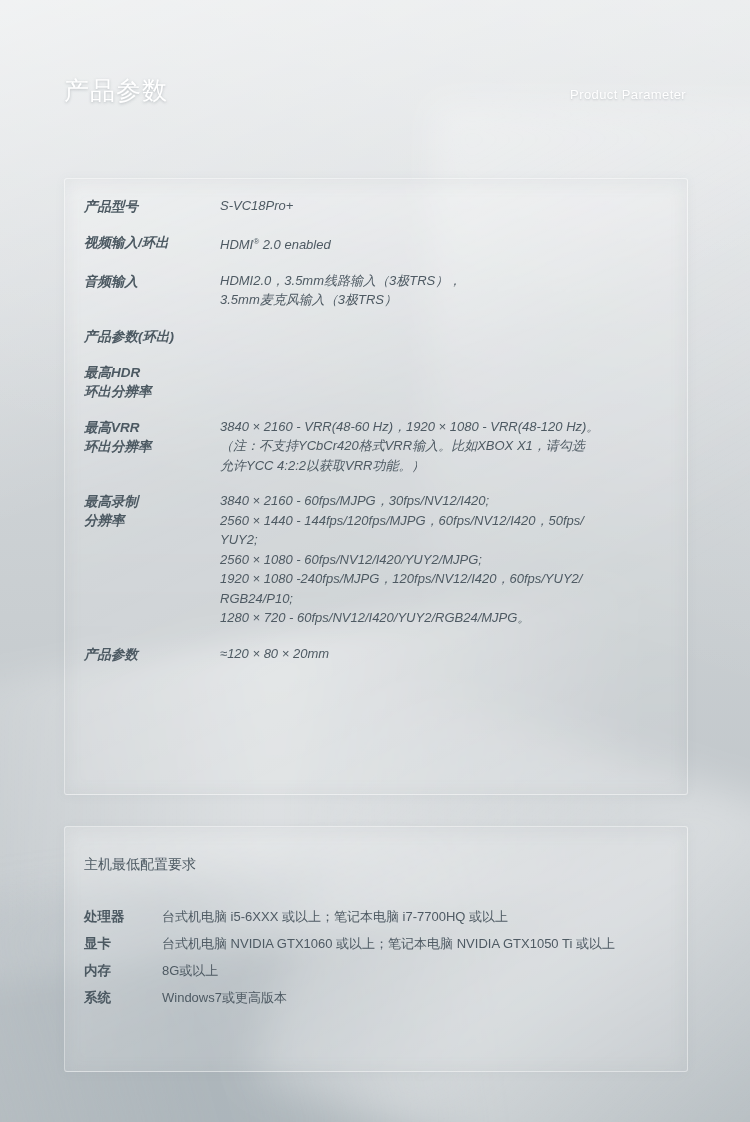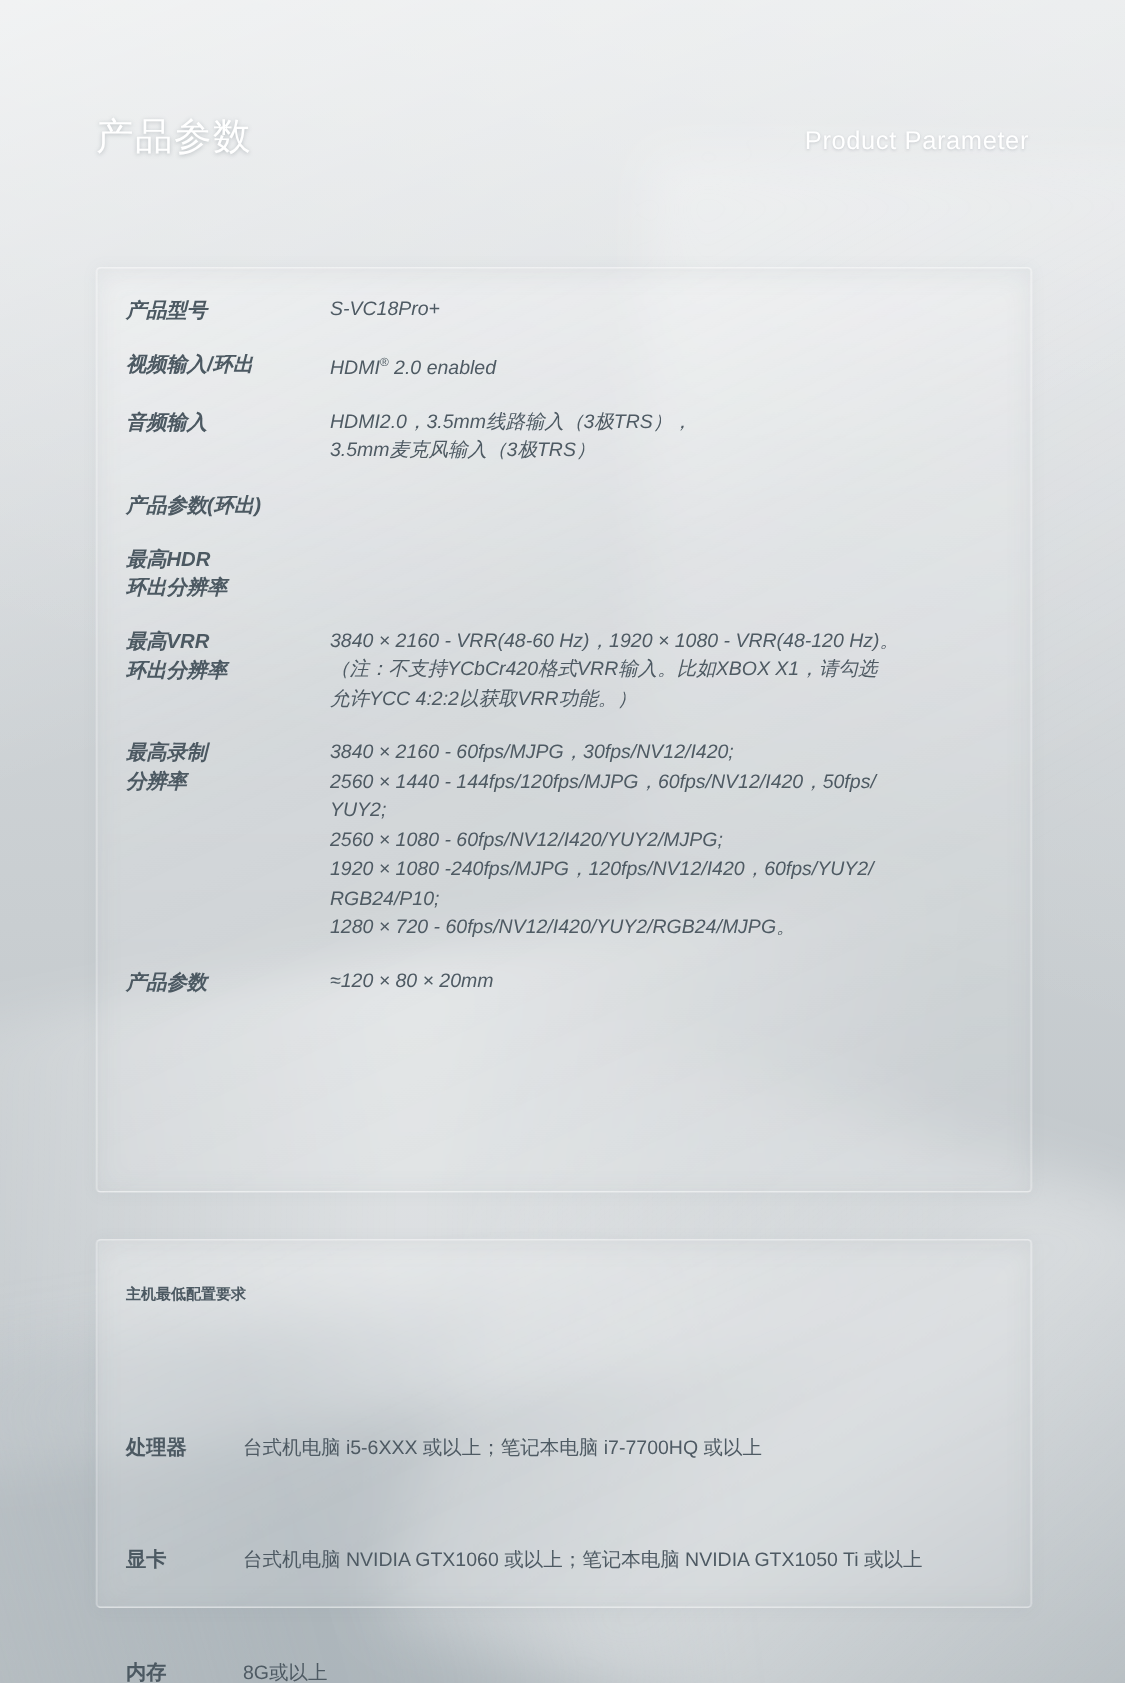--- a/index.html
+++ b/index.html
@@ -70,21 +70,21 @@
     justify-content: space-between;
   }
   .title-cn {
     font-size: 25px;
     font-weight: normal;
     color: #ffffff;
     letter-spacing: 1px;
     text-shadow: 0 1px 3px rgba(90,100,110,0.35);
   }
   .title-en {
-    font-size: 17px;
+    font-size: 13px;
     color: #ffffff;
     letter-spacing: 0.4px;
     font-weight: 400;
     text-shadow: 0 1px 2px rgba(90,100,110,0.25);
   }
 
   
   .panel {
     position: absolute;
     background: linear-gradient(155deg, rgba(255,255,255,0.30) 0%, rgba(255,255,255,0.16) 45%, rgba(255,255,255,0.10) 100%);
@@ -143,49 +143,48 @@
   sup {
     font-size: 8px;
     vertical-align: super;
   }
 
   
   .req-title {
     position: absolute;
     left: 84px;
     top: 856px;
-    font-size: 10px;
-    font-weight: bold;
+    font-size: 14px;
+    font-weight: normal;
     color: #4c5962;
   }
   .req-table {
     position: absolute;
     left: 84px;
     top: 906px;
     width: 590px;
   }
   .req-row {
     display: flex;
-    align-items: flex-end;
+    align-items: center;
     margin-bottom: 6px;
   }
   .req-label {
     width: 78px;
     flex: 0 0 78px;
     font-size: 13.5px;
     font-weight: bold;
     color: #4c5962;
     line-height: 21px;
   }
   .req-value {
     flex: 1;
     font-size: 13px;
     color: #4e5a63;
     line-height: 21px;
-    margin-top: 48px;
   }
 </style>
 </head>
 <body>
 
 <div class="page">
 
   <div class="streak streak-d"></div>
   <div class="streak streak-a"></div>
   <div class="streak streak-c"></div>

